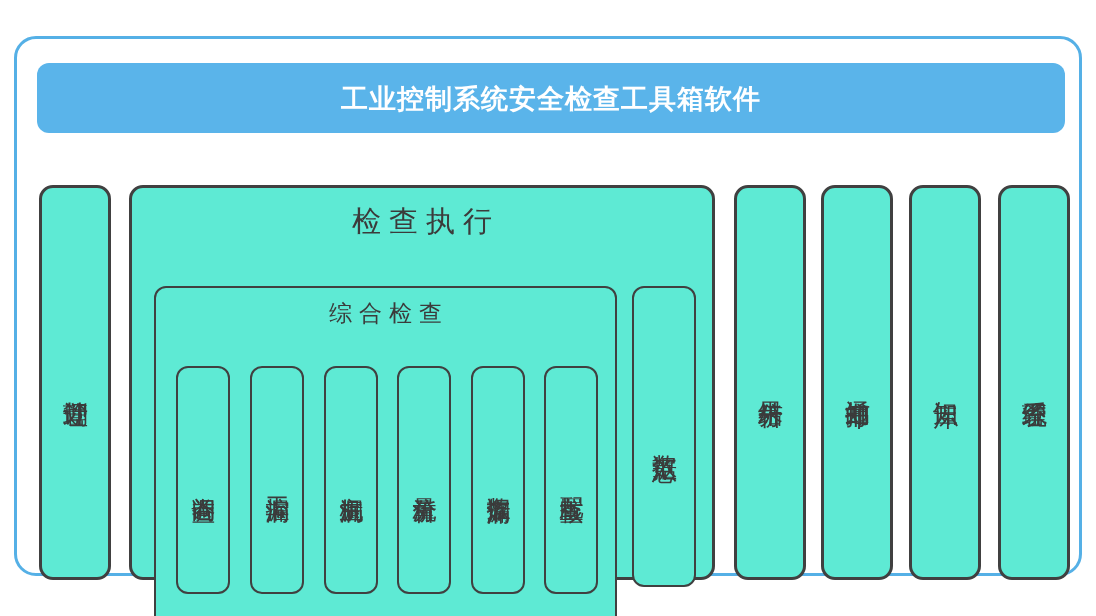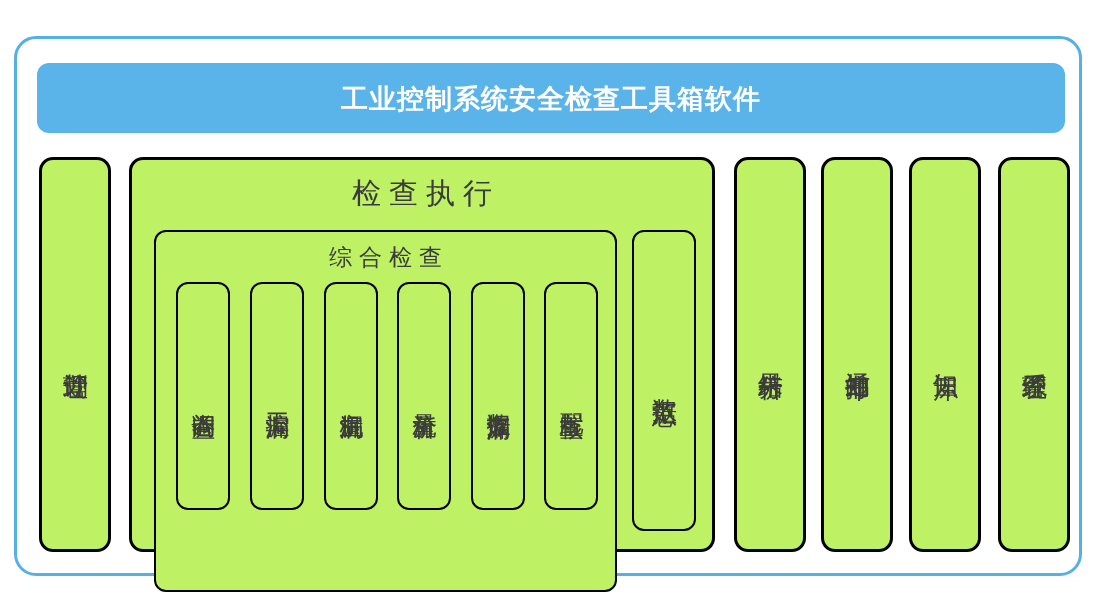--- a/index.html
+++ b/index.html
@@ -46,24 +46,25 @@
     color: #ffffff;
     font-size: 27px;
     font-weight: bold;
     letter-spacing: 1px;
     line-height: 1;
   }
 
   
   .box {
     position: absolute;
-    border: 3px solid #000000;
+    border: 3px solid #404040;
     border-radius: 14px;
     box-sizing: border-box;
-    background: #bef264;
+    background: #5eead4;
+    margin-top: 28px;
   }
   .box.thin { border-width: 2.5px; border-radius: 12px; }
 
   
   .vtext {
     position: absolute;
     left: 0;
     right: 0;
     top: 0;
     bottom: 0;

